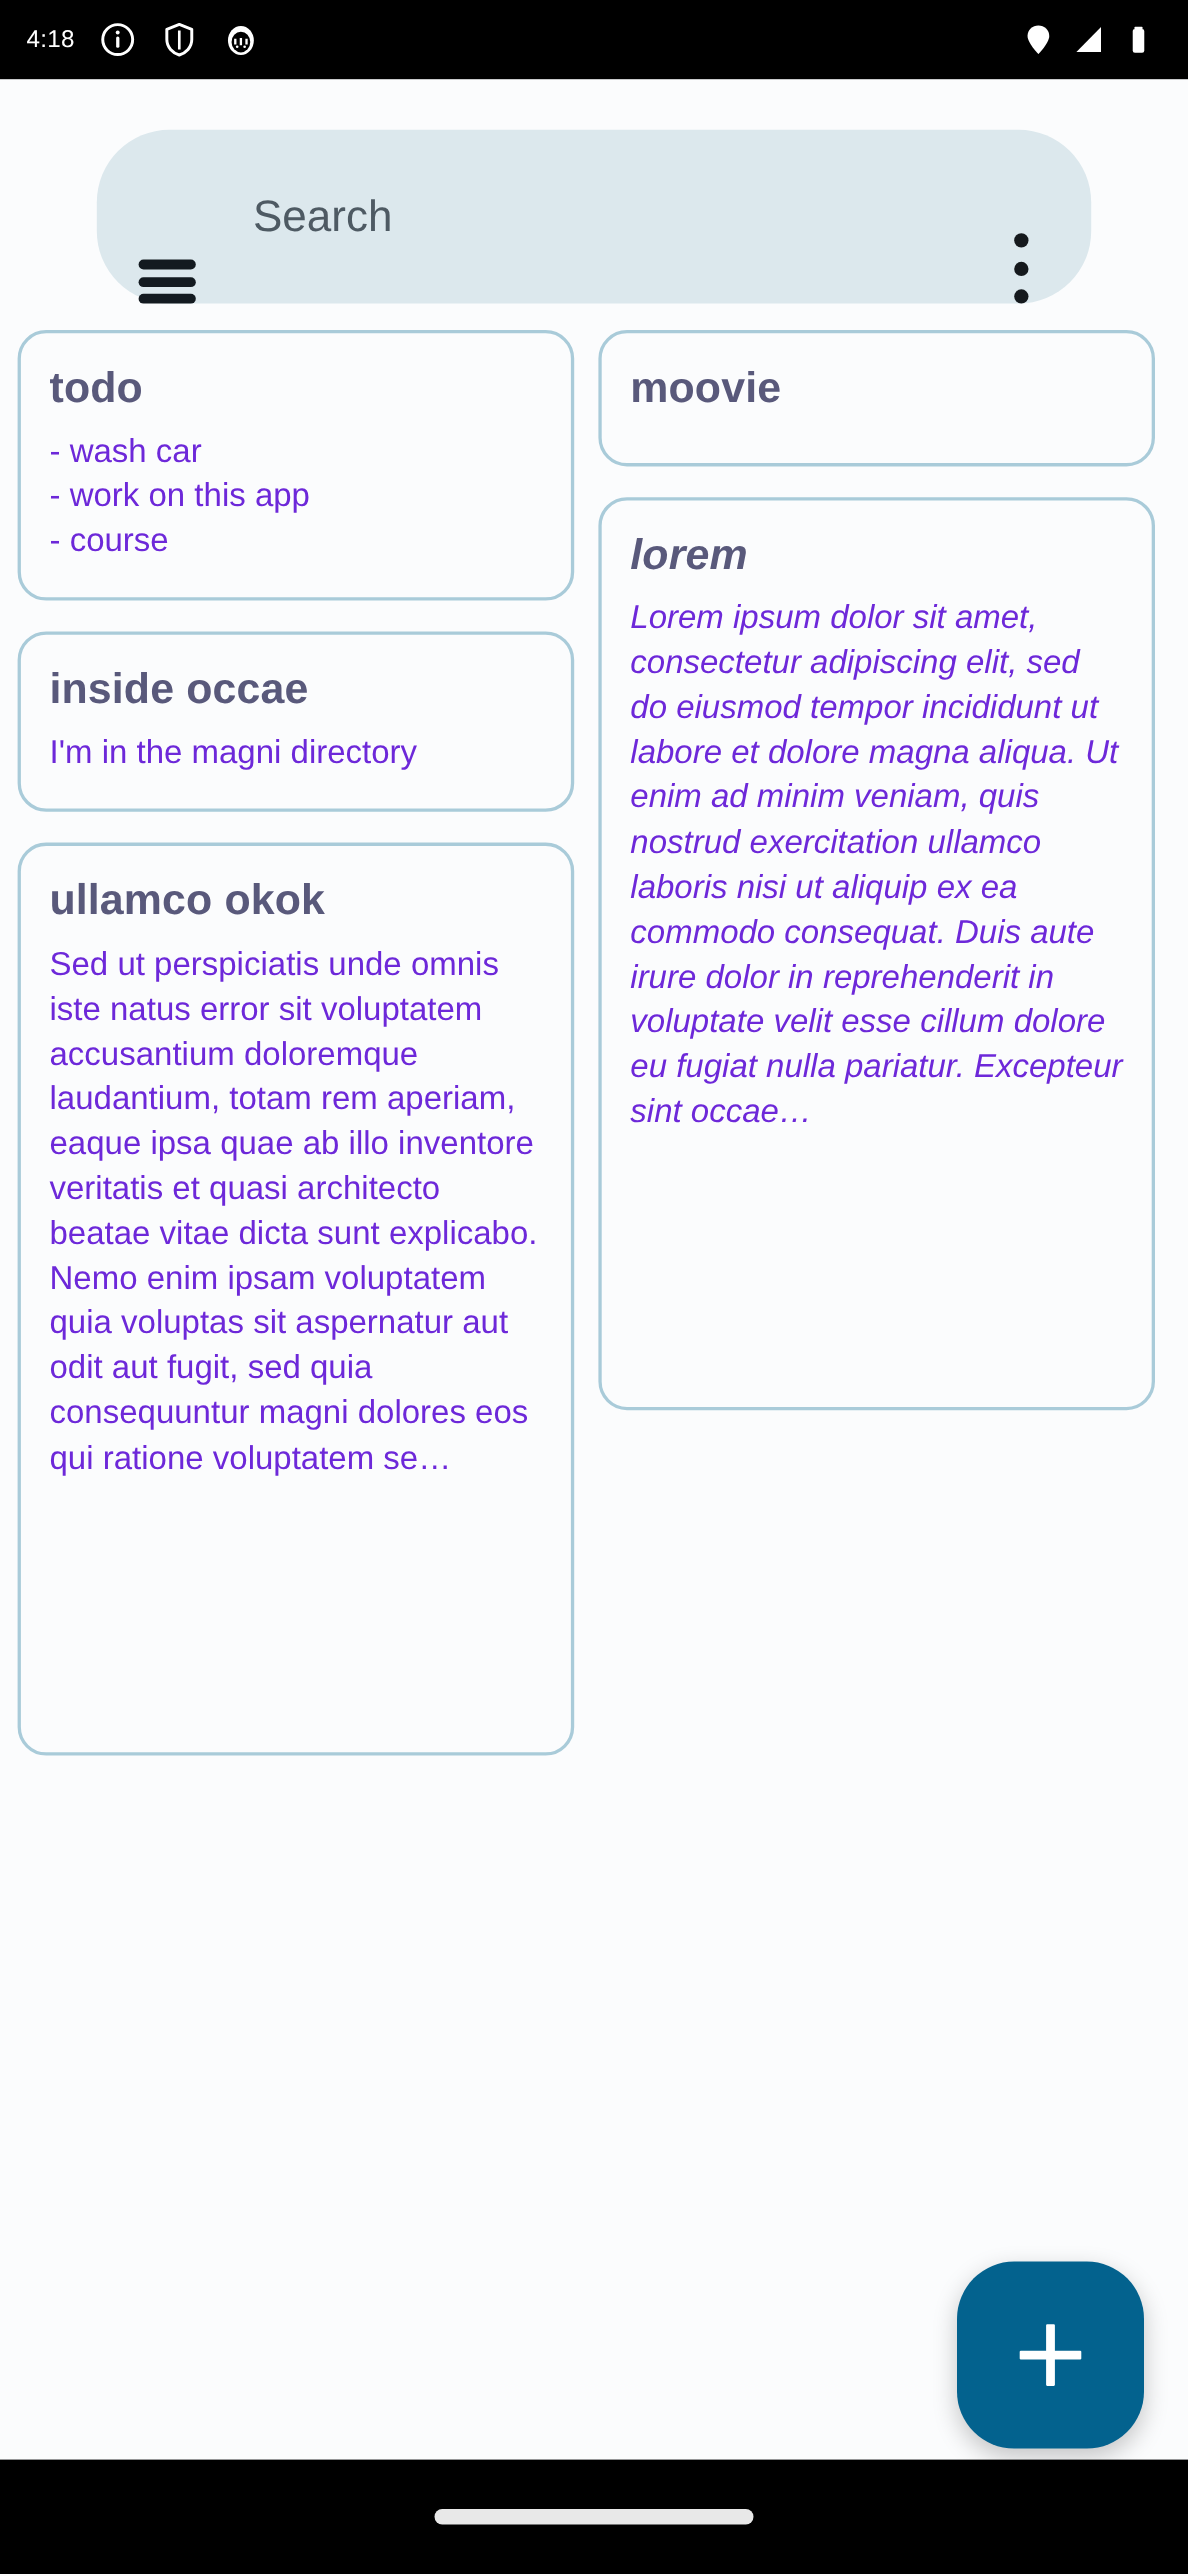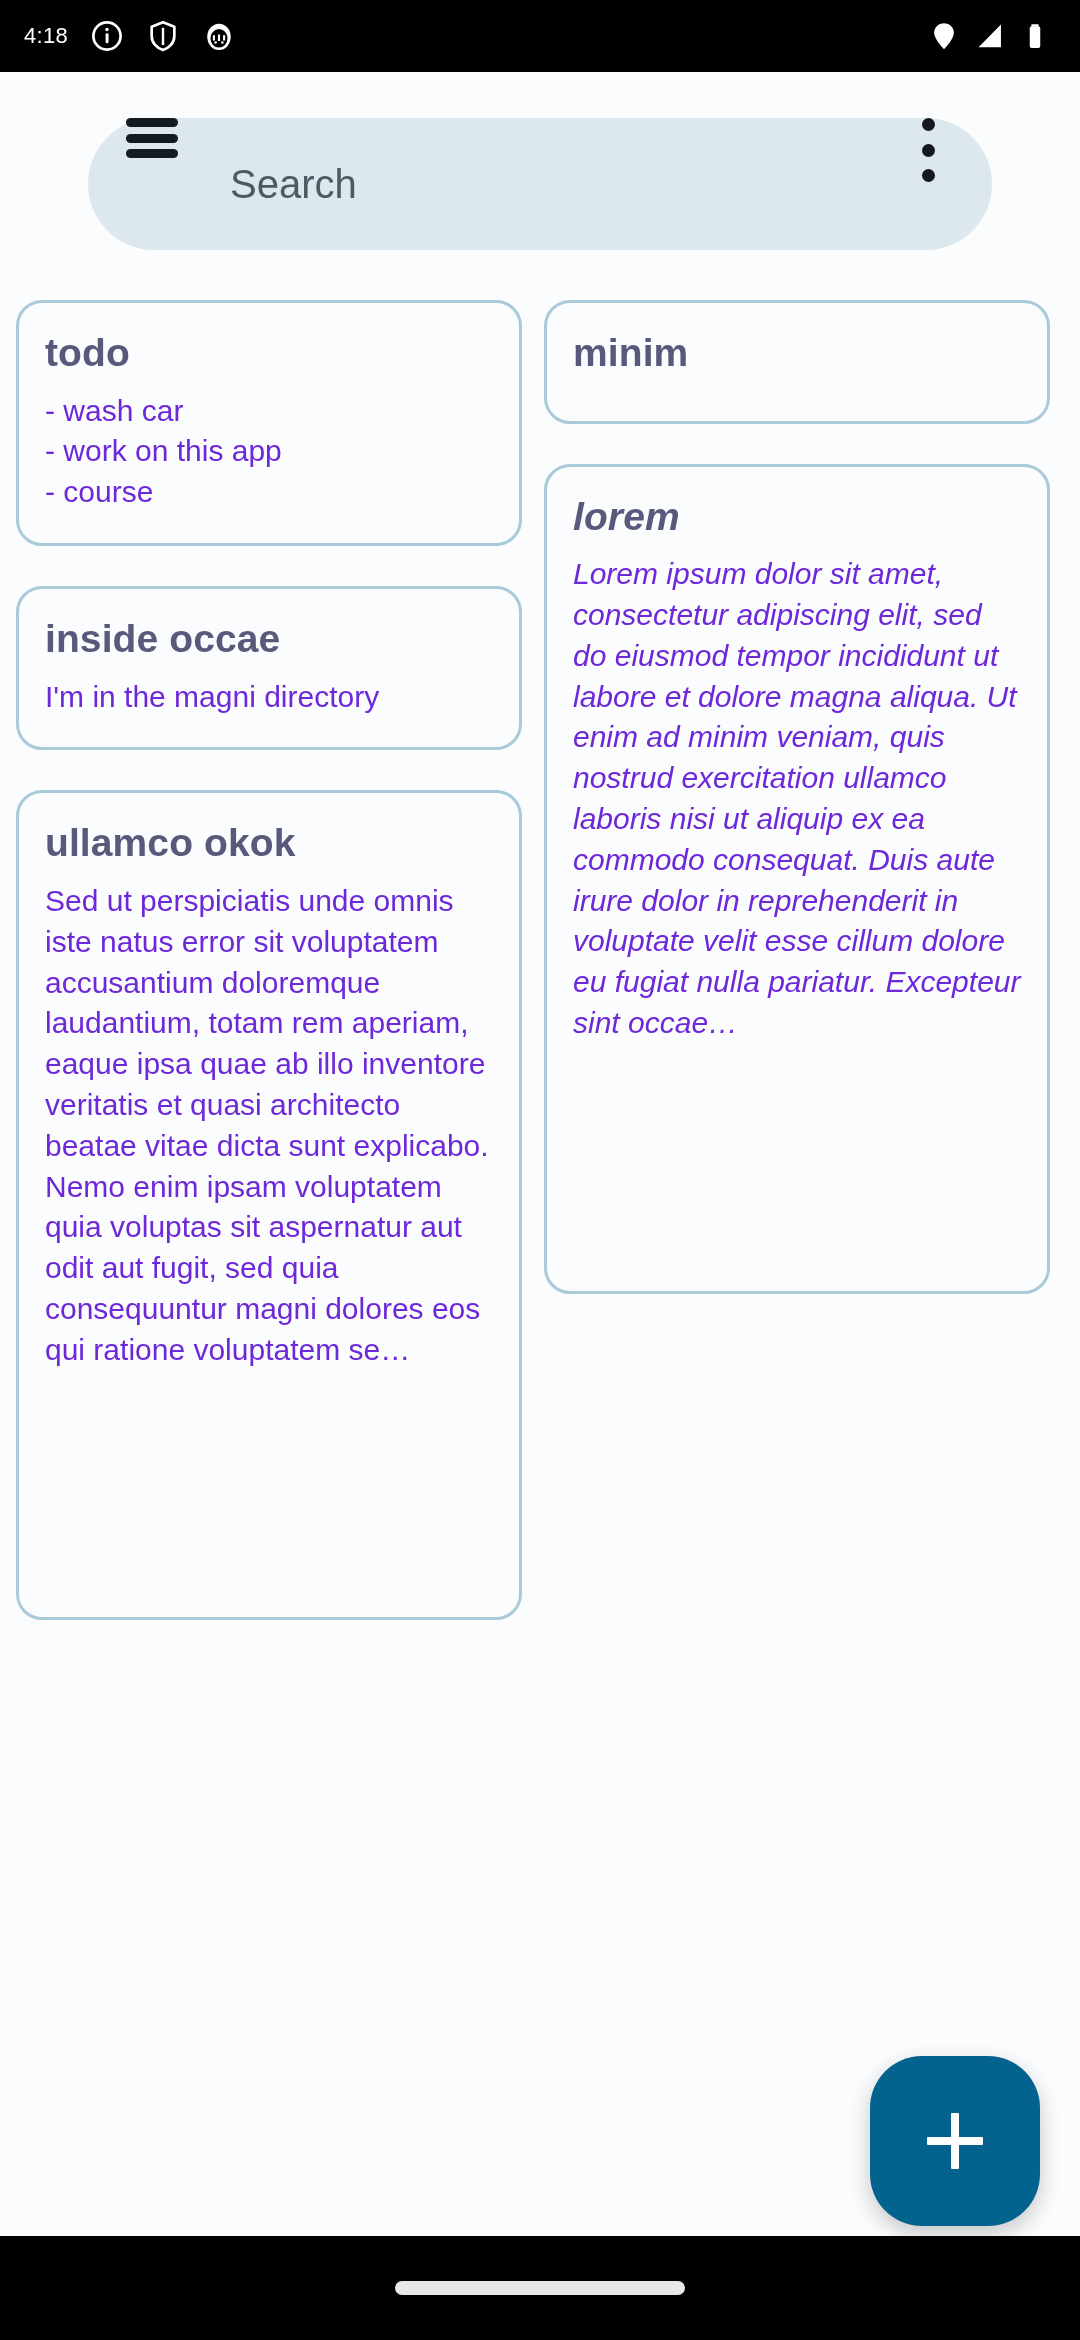--- a/index.html
+++ b/index.html
@@ -44,25 +44,25 @@
     align-items:center;
     gap:14px;
   }
 
   
   .searchbar {
     position:absolute;
     top:118px;
     left:88px;
     width:904px;
-    height:132px;
+    height:158px;
     background:#dce8ed;
     border-radius:66px;
     display:flex;
-    align-items:flex-start;
+    align-items:flex-end;
     padding:0 44px 0 38px;
   }
   .hamburger {
     width:52px;
     height:40px;
     display:flex;
     flex-direction:column;
     justify-content:space-between;
     cursor:pointer;
     flex:none;
@@ -109,21 +109,21 @@
     position:absolute;
     top:300px;
     left:0;
     width:1080px;
     height:1870px;
     padding:0 16px;
     display:flex;
     gap:22px;
     overflow:hidden;
   }
-  .col { width:506px; display:flex; flex-direction:column; gap:40px; }
+  .col { width:506px; display:flex; flex-direction:column; gap:28px; }
 
   .note {
     background:#fbfcfd;
     border:3px solid #a9cbd9;
     border-radius:26px;
     padding:26px 26px 30px 26px;
     overflow:hidden;
   }
   .note-title {
     color:#59597b;
@@ -266,21 +266,21 @@
       <div class="note clip-okok">
         <div class="note-title">ullamco okok</div>
         <div class="note-body">Sed ut perspiciatis unde omnis iste natus error sit voluptatem accusantium doloremque laudantium, totam rem aperiam, eaque ipsa quae ab illo inventore veritatis et quasi architecto beatae vitae dicta sunt explicabo. Nemo enim ipsam voluptatem quia voluptas sit aspernatur aut odit aut fugit, sed quia consequuntur magni dolores eos qui ratione voluptatem se…</div>
       </div>
 
     </div>
 
     <div class="col">
 
       <div class="note">
-        <div class="note-title">minim</div>
+        <div class="note-title">moovie</div>
       </div>
 
       <div class="note clip-lorem">
         <div class="note-title">lorem</div>
         <div class="note-body">Lorem ipsum dolor sit amet, consectetur adipiscing elit, sed do eiusmod tempor incididunt ut labore et dolore magna aliqua. Ut enim ad minim veniam, quis nostrud exercitation ullamco laboris nisi ut aliquip ex ea commodo consequat. Duis aute irure dolor in reprehenderit in voluptate velit esse cillum dolore eu fugiat nulla pariatur. Excepteur sint occae…</div>
       </div>
 
     </div>
 
   </div>

